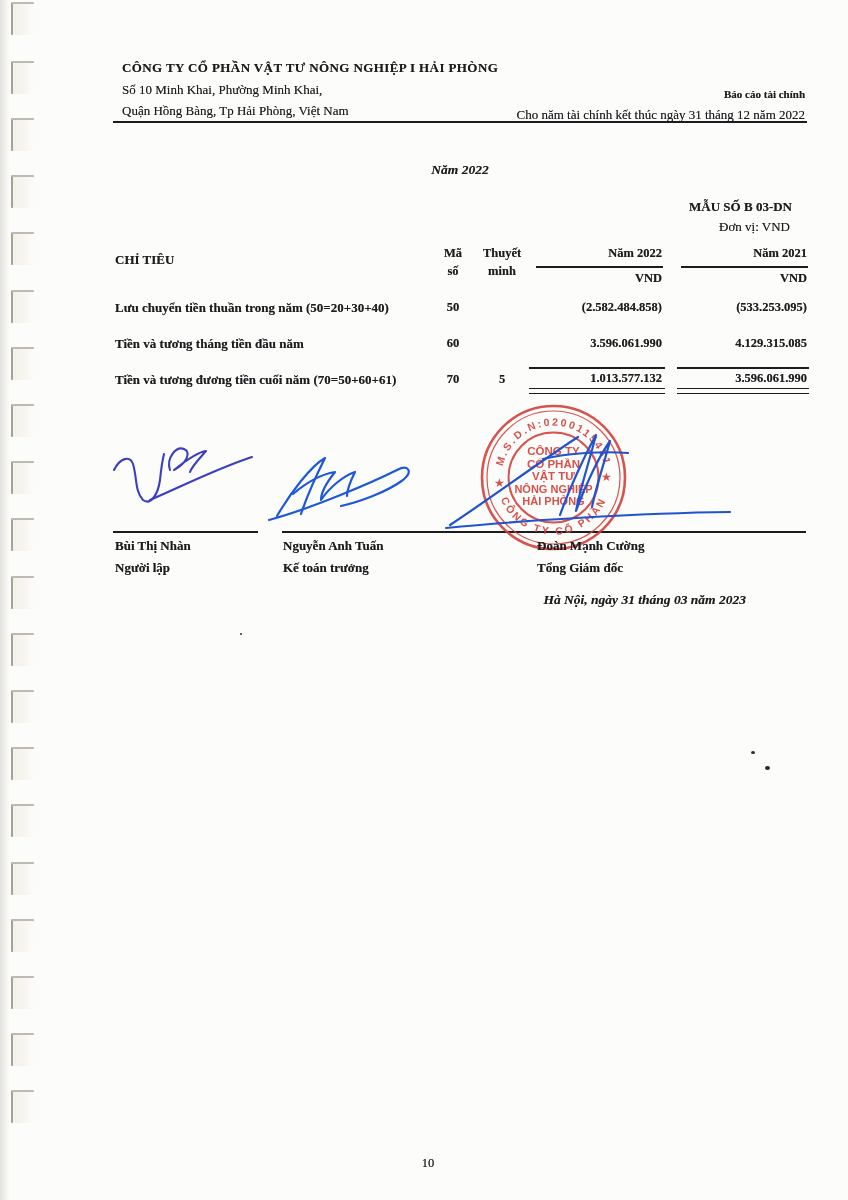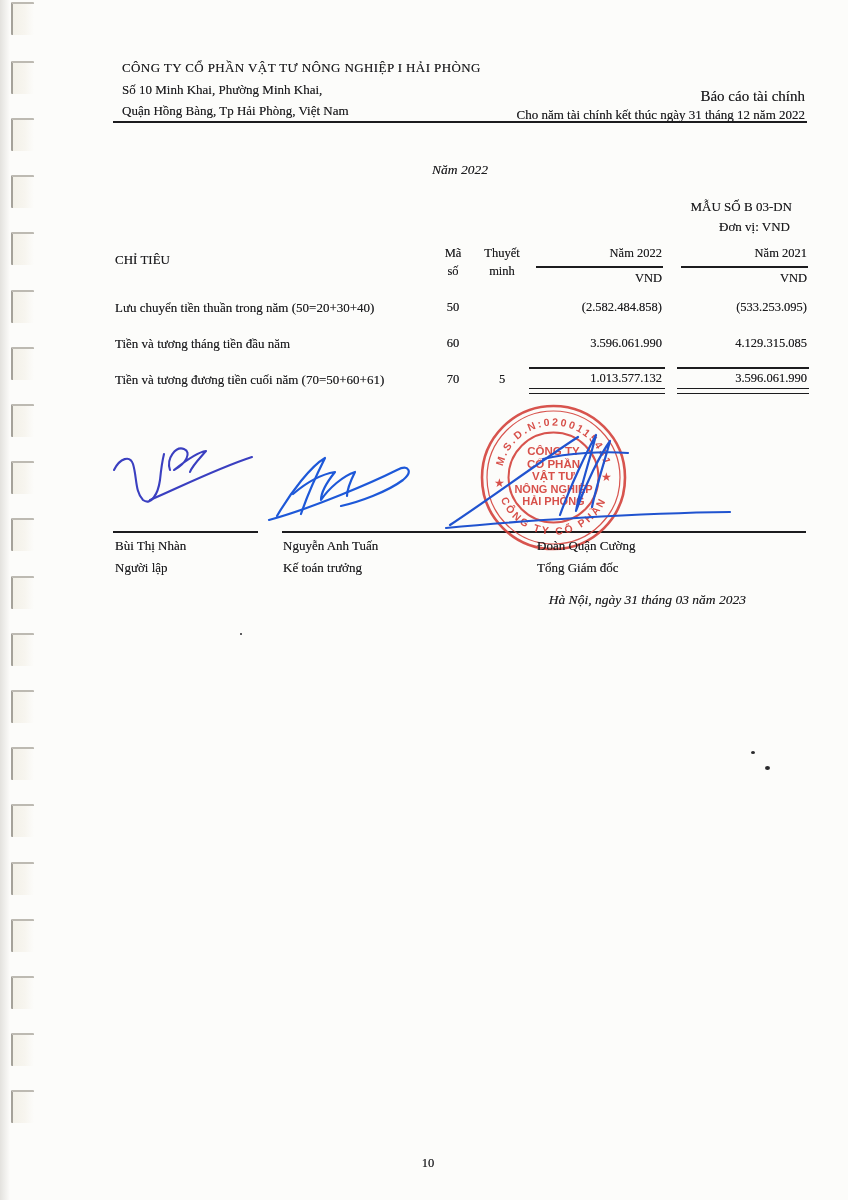--- a/index.html
+++ b/index.html
@@ -6,21 +6,21 @@
   .page{
     position:relative;width:848px;height:1200px;margin:0 auto;
     background:#fcfcfa;overflow:hidden;
     font-family:"Liberation Serif","DejaVu Serif",serif;
     color:#1d1d1f;
     -webkit-font-smoothing:antialiased;
   }
   .page *{box-sizing:border-box;}
   .abs{position:absolute;}
   .txt{white-space:nowrap;text-shadow:0 0 .6px rgba(20,20,25,.55);}
-  .b{font-weight:normal;}
+  .b{font-weight:bold;}
   .i{font-style:italic;}
   .r{text-align:right;}
   .c{text-align:center;}
   .rule{position:absolute;background:#1c1c1e;}
   
   .edge{position:absolute;left:0;top:0;width:10px;height:1200px;
     background:linear-gradient(90deg,#e3e2de,rgba(250,250,248,0));}
   .hole{position:absolute;left:11px;width:23px;height:33px;
     border-left:2.5px solid #a5a29a;border-top:2px solid #bdbab2;
     background:linear-gradient(90deg,#f3f1e8 0%,#f7f5ef 55%,rgba(250,249,245,0) 100%);
@@ -55,21 +55,21 @@
     <i class="hole" style="top:862px"></i>
     <i class="hole" style="top:919px"></i>
     <i class="hole" style="top:976px"></i>
     <i class="hole" style="top:1033px"></i>
     <i class="hole" style="top:1090px"></i>
   </div>
 
   <div class="abs txt b" style="left:122px;top:60px;font-size:13px;letter-spacing:.4px">CÔNG TY CỔ PHẦN VẬT TƯ NÔNG NGHIỆP I HẢI PHÒNG</div>
   <div class="abs txt" style="left:122px;top:82px;font-size:13px">Số 10 Minh Khai, Phường Minh Khai,</div>
   <div class="abs txt" style="left:122px;top:103px;font-size:13px">Quận Hồng Bàng, Tp Hải Phòng, Việt Nam</div>
-  <div class="abs txt b r" style="left:505px;top:88px;width:300px;font-size:15px">Báo cáo tài chính</div>
+  <div class="abs txt b r" style="left:505px;top:88px;width:300px;font-size:11px">Báo cáo tài chính</div>
   <div class="abs txt r" style="left:465px;top:107px;width:340px;font-size:13px">Cho năm tài chính kết thúc ngày 31 tháng 12 năm 2022</div>
   <div class="rule" style="left:113px;top:121px;width:694px;height:2.2px"></div>
 
   <div class="abs txt b i c" style="left:113px;top:162px;width:694px;font-size:13.5px">Năm 2022</div>
   <div class="abs txt b r" style="left:492px;top:199px;width:300px;font-size:13px">MẪU SỐ B 03-DN</div>
   <div class="abs txt r" style="left:492px;top:219px;width:298px;font-size:13px">Đơn vị: VND</div>
 
   <div class="abs txt b" style="left:115px;top:252px;font-size:13px">CHỈ TIÊU</div>
   <div class="abs txt b c" style="left:436px;top:246px;width:34px;font-size:12.5px">Mã</div>
   <div class="abs txt b c" style="left:436px;top:264px;width:34px;font-size:12.5px">số</div>
@@ -160,21 +160,21 @@
       <path d="M122,100 C132,72 148,38 158,20 C152,44 142,74 138,96 C148,68 162,40 172,26 C167,45 158,72 154,92"></path>
       <path d="M8,113 C80,106 200,98 292,97"></path>
       <path d="M105,44 C130,38 165,36 190,38"></path>
     </g>
   </svg>
 
   <div class="abs txt b" style="left:115px;top:538px;font-size:13px;z-index:3">Bùi Thị Nhàn</div>
   <div class="abs txt b" style="left:115px;top:560px;font-size:13px">Người lập</div>
   <div class="abs txt b" style="left:283px;top:538px;font-size:13px;z-index:3">Nguyễn Anh Tuấn</div>
   <div class="abs txt b" style="left:283px;top:560px;font-size:13px">Kế toán trưởng</div>
-  <div class="abs txt b" style="left:537px;top:538px;font-size:13px;z-index:3">Đoàn Quận Cường</div>
+  <div class="abs txt b" style="left:537px;top:538px;font-size:13px;z-index:3">Đoàn Mạnh Cường</div>
   <div class="abs txt b" style="left:537px;top:560px;font-size:13px">Tổng Giám đốc</div>
 
   <div class="abs txt b i r" style="left:500px;top:592px;width:246px;font-size:13.5px">Hà Nội, ngày 31 tháng 03 năm 2023</div>
 
   <div class="speck" style="left:240px;top:633px;width:2px;height:2px"></div>
   <div class="speck" style="left:751px;top:751px;width:4px;height:3px"></div>
   <div class="speck" style="left:765px;top:766px;width:5px;height:4px"></div>
 
   <div class="abs txt c" style="left:398px;top:1156px;width:60px;font-size:12.5px">10</div>
 

